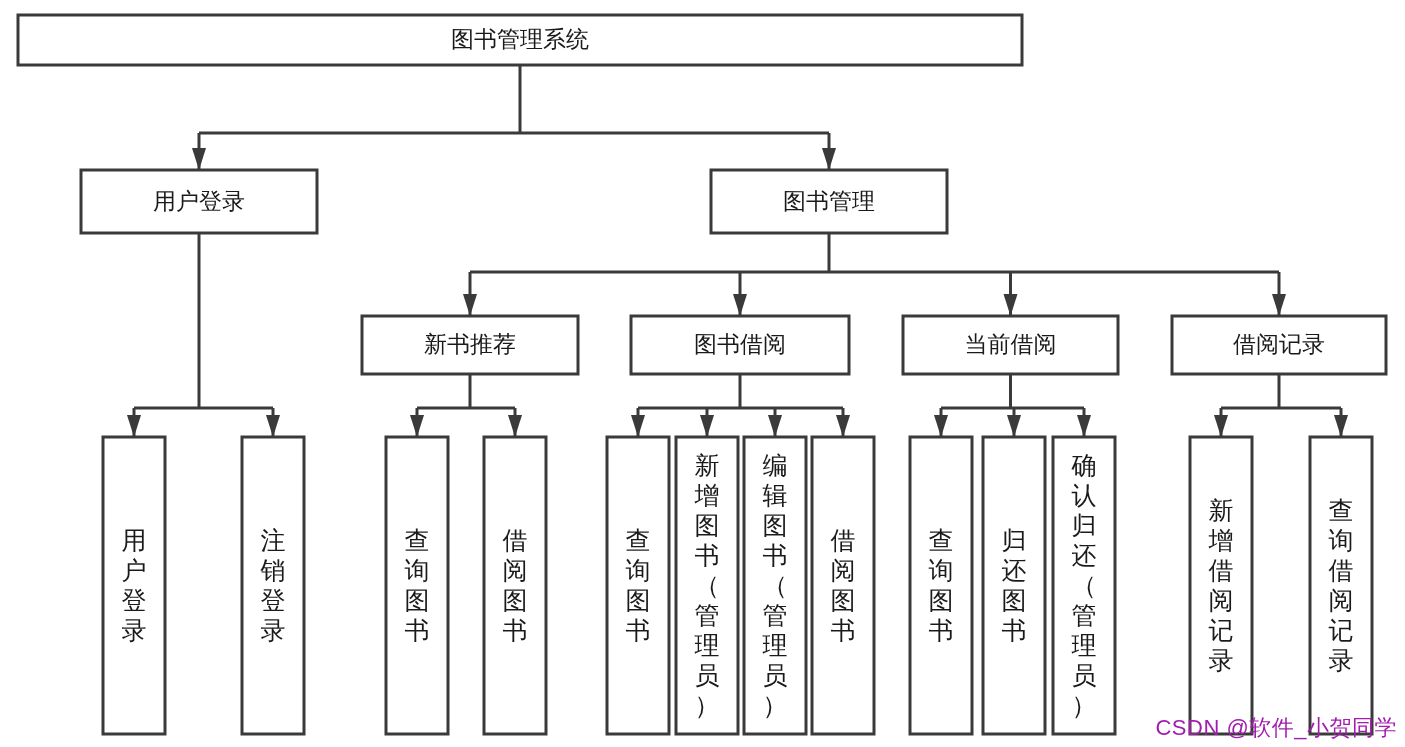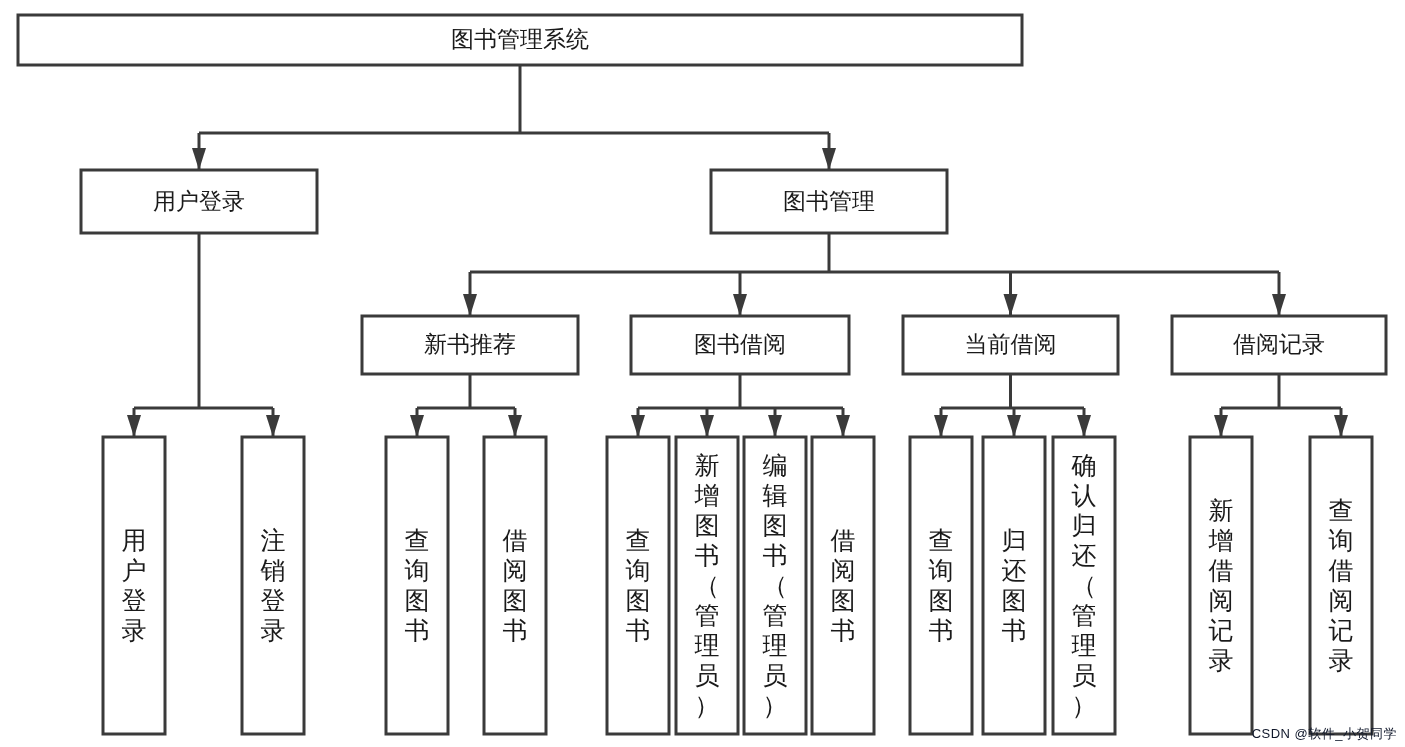--- a/index.html
+++ b/index.html
@@ -54,22 +54,22 @@
     font-family: "Liberation Sans", "DejaVu Sans", sans-serif;
     font-size: 25px;
     text-anchor: middle;
     white-space: pre;
   }
   .watermark-text {
     position: absolute;
     right: 8px;
     bottom: 4px;
     font-family: "Liberation Sans", "DejaVu Sans", sans-serif;
-    font-size: 13px;
-    color: #0f172a;
+    font-size: 22px;
+    color: #a21caf;
     letter-spacing: 0.5px;
     user-select: none;
     white-space: nowrap;
   }
 </style>
 </head>
 <body>
 
 <div id="diagram-root">
 

